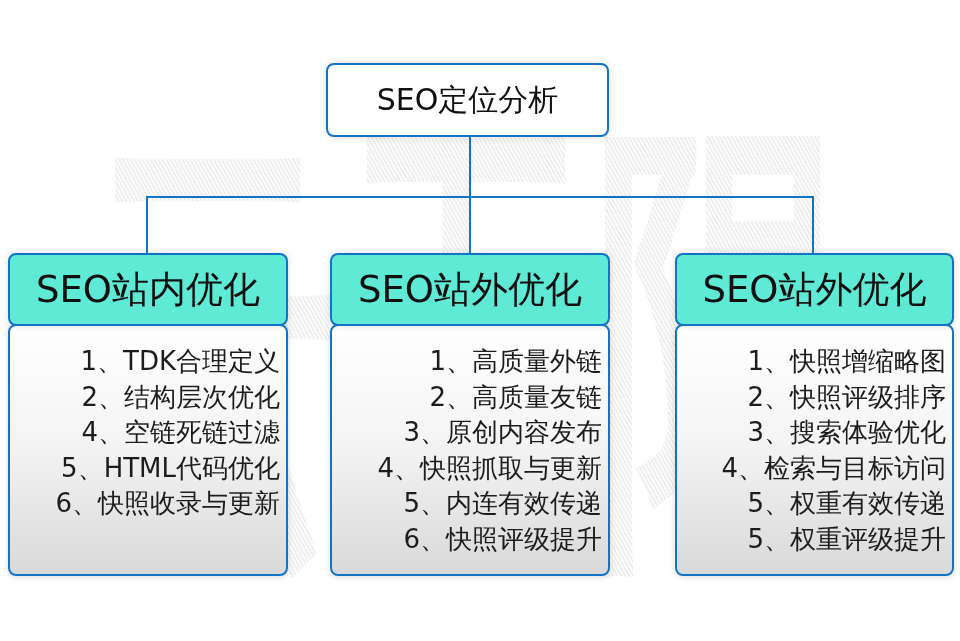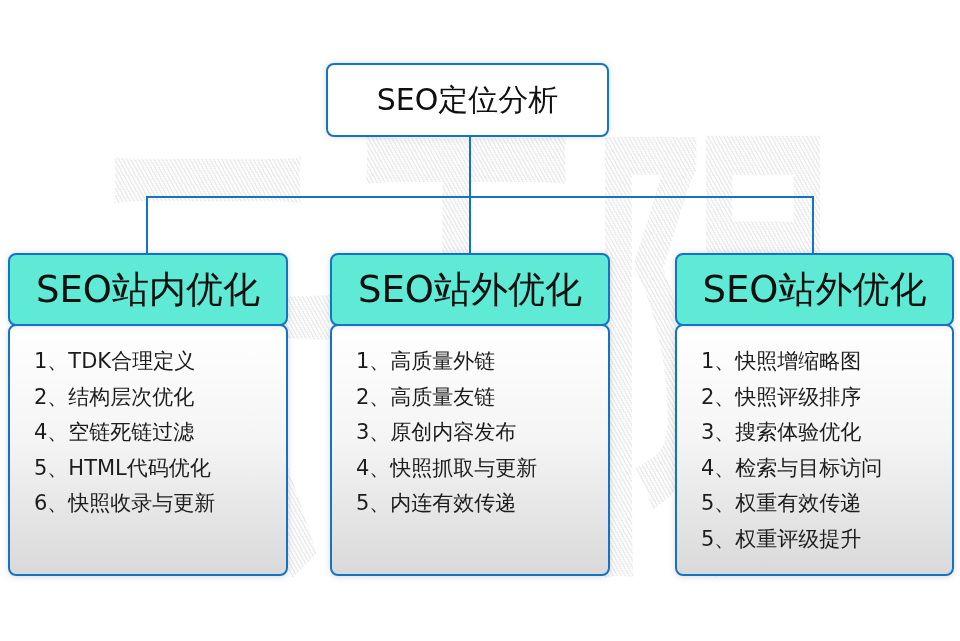--- a/index.html
+++ b/index.html
@@ -56,21 +56,21 @@
   }
   .col-panel {
     position:relative; width:100%; height:252px; margin-top:-2px;
     border:2px solid var(--accent); border-radius:8px;
     box-sizing:border-box;
     background:linear-gradient(180deg,#ffffff 0%,#f5f5f5 45%,#d9d9d9 100%);
     padding:18px 6px 0 24px;
     box-shadow:0 1px 6px rgba(130,130,130,0.28); z-index:2;
   }
   .panel-item {
-    font-size:21px; line-height:35.5px; color:#1c1c1c; white-space:nowrap;
+    font-size:26px; line-height:35.5px; color:#1c1c1c; white-space:nowrap;text-align:right;
   }
 </style>
 </head>
 <body>
 
 <div class="watermark">
   <span>云无限</span>
 </div>
 
 <div class="line line-v-root"></div>
@@ -98,20 +98,21 @@
 <div class="column col-2">
   <div class="col-header">
     <span>SEO站外优化</span>
   </div>
   <div class="col-panel">
     <div class="panel-item">1、高质量外链</div>
     <div class="panel-item">2、高质量友链</div>
     <div class="panel-item">3、原创内容发布</div>
     <div class="panel-item">4、快照抓取与更新</div>
     <div class="panel-item">5、内连有效传递</div>
+    <div class="panel-item">6、快照评级提升</div>
   </div>
 </div>
 
 <div class="column col-3">
   <div class="col-header">
     <span>SEO站外优化</span>
   </div>
   <div class="col-panel">
     <div class="panel-item">1、快照增缩略图</div>
     <div class="panel-item">2、快照评级排序</div>

